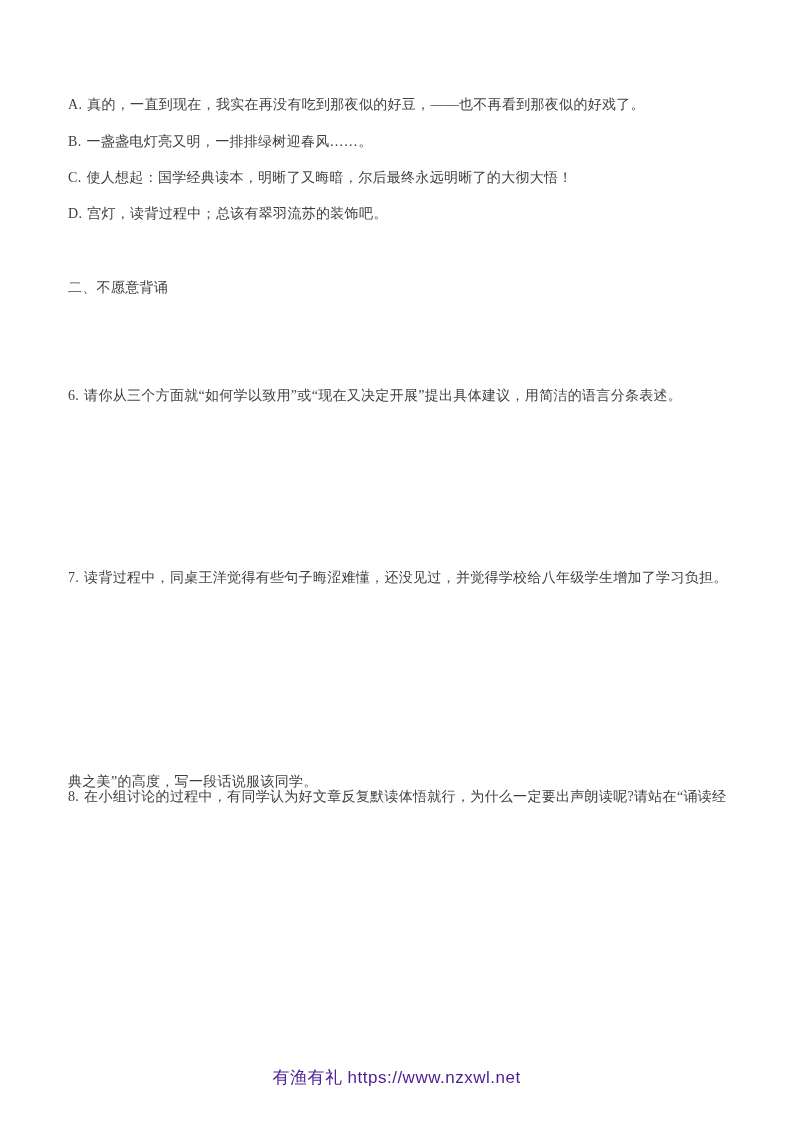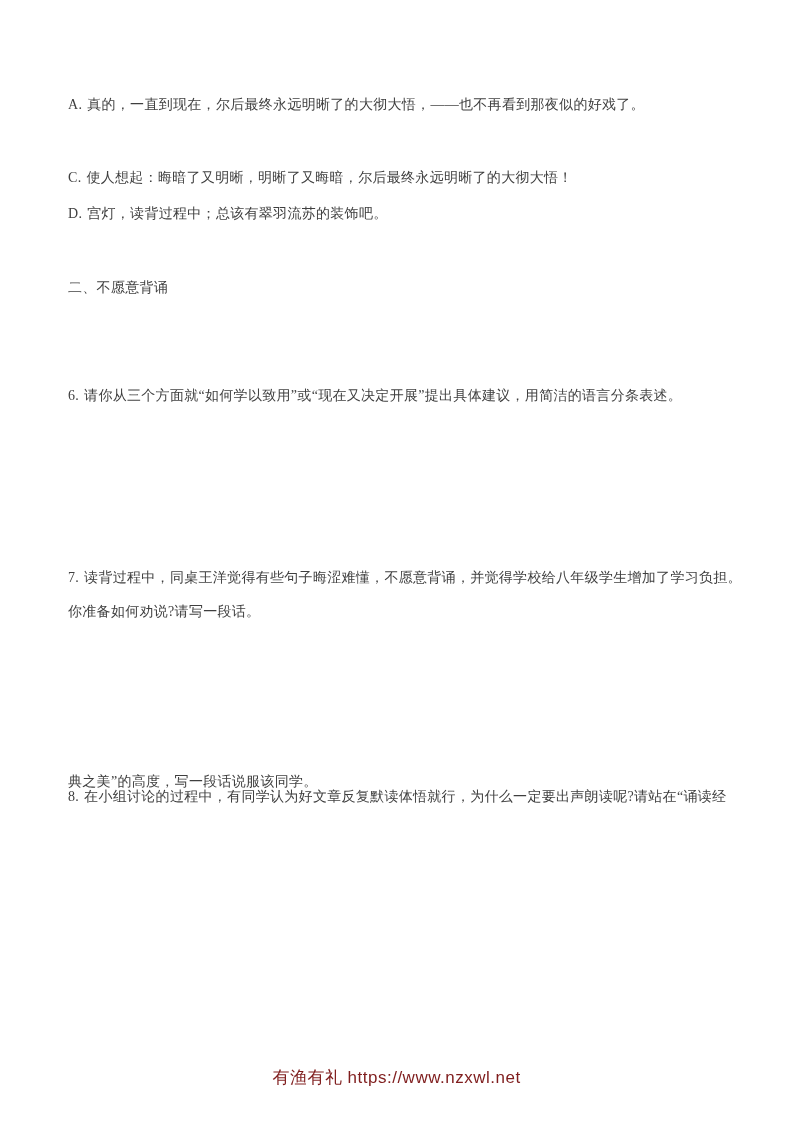--- a/index.html
+++ b/index.html
@@ -33,56 +33,56 @@
   }
   .footer {
     position: absolute;
     left: 0;
     top: 1066px;
     width: 793px;
     text-align: center;
     font-family: "Liberation Sans", "DejaVu Sans", sans-serif;
     font-size: 17px;
     line-height: 24px;
-    color: #7f1d1d;
+    color: #4c1d95;
     letter-spacing: 0.5px;
   }
 </style>
 </head>
 <body>
 
 <div class="page">
 
   <div class="line" style="top:95px">
-    <span class="label">A.</span><span>真的，一直到现在，尔后最终永远明晰了的大彻大悟，——也不再看到那夜似的好戏了。</span>
+    <span class="label">A.</span><span>真的，一直到现在，我实在再没有吃到那夜似的好豆，——也不再看到那夜似的好戏了。</span>
   </div>
 
+  <div class="line" style="top:132px">
+    <span class="label">B.</span><span>一盏盏电灯亮又明，一排排绿树迎春风……。</span>
+  </div>
 
   <div class="line" style="top:168px">
-    <span class="label">C.</span><span>使人想起：晦暗了又明晰，明晰了又晦暗，尔后最终永远明晰了的大彻大悟！</span>
+    <span class="label">C.</span><span>使人想起：国学经典读本，明晰了又晦暗，尔后最终永远明晰了的大彻大悟！</span>
   </div>
 
   <div class="line" style="top:204px">
     <span class="label">D.</span><span>宫灯，读背过程中；总该有翠羽流苏的装饰吧。</span>
   </div>
 
   <div class="line" style="top:278px">
     <span>二、不愿意背诵</span>
   </div>
 
 
   <div class="line" style="top:386px">
     <span class="qnum">6.</span><span>请你从三个方面就“如何学以致用”或“现在又决定开展”提出具体建议，用简洁的语言分条表述。</span>
   </div>
 
   <div class="line" style="top:568px">
-    <span class="qnum">7.</span><span>读背过程中，同桌王洋觉得有些句子晦涩难懂，不愿意背诵，并觉得学校给八年级学生增加了学习负担。</span>
-  </div>
-  <div class="line" style="top:602px">
-    <span>你准备如何劝说?请写一段话。</span>
+    <span class="qnum">7.</span><span>读背过程中，同桌王洋觉得有些句子晦涩难懂，还没见过，并觉得学校给八年级学生增加了学习负担。</span>
   </div>
 
   <div class="line" style="top:787px">
     <span class="qnum">8.</span><span>在小组讨论的过程中，有同学认为好文章反复默读体悟就行，为什么一定要出声朗读呢?请站在“诵读经</span>
   </div>
   <div class="line" style="top:772px">
     <span>典之美”的高度，写一段话说服该同学。</span>
   </div>
 
   <div class="footer">

